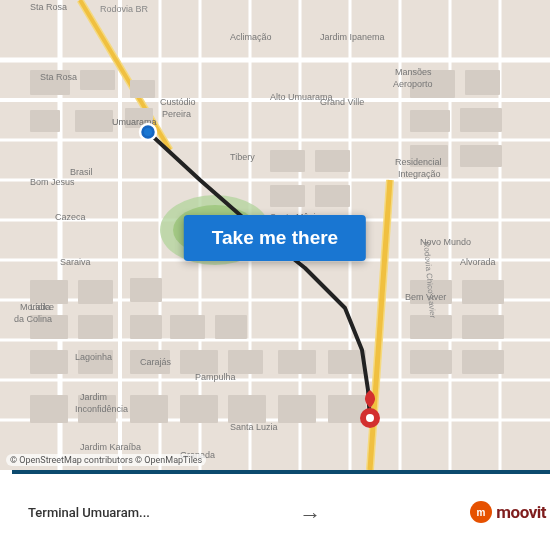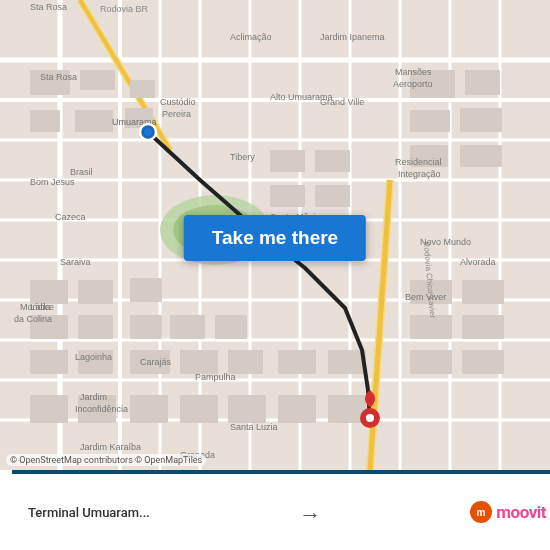--- a/index.html
+++ b/index.html
@@ -91,21 +91,21 @@
     .moovit-logo {
       display: flex;
       align-items: center;
       gap: 4px;
       flex: 0 0 auto;
     }
 
     .moovit-text {
       font-size: 17px;
       font-weight: 700;
-      color: #ec4899;
+      color: #7f1d1d;
       letter-spacing: -0.5px;
     }
 
     
     .map-attribution {
       position: absolute;
       bottom: 4px;
       left: 6px;
       font-size: 9px;
       color: #555;

